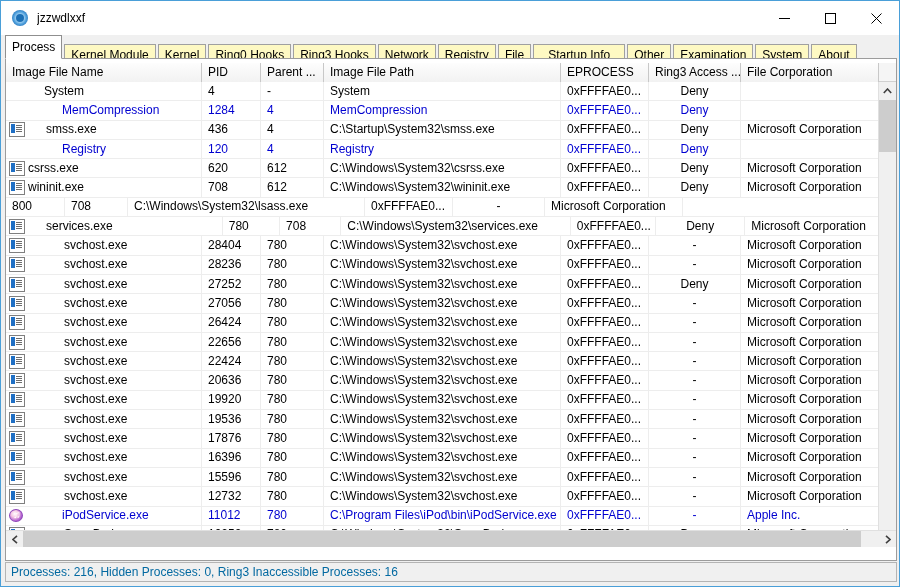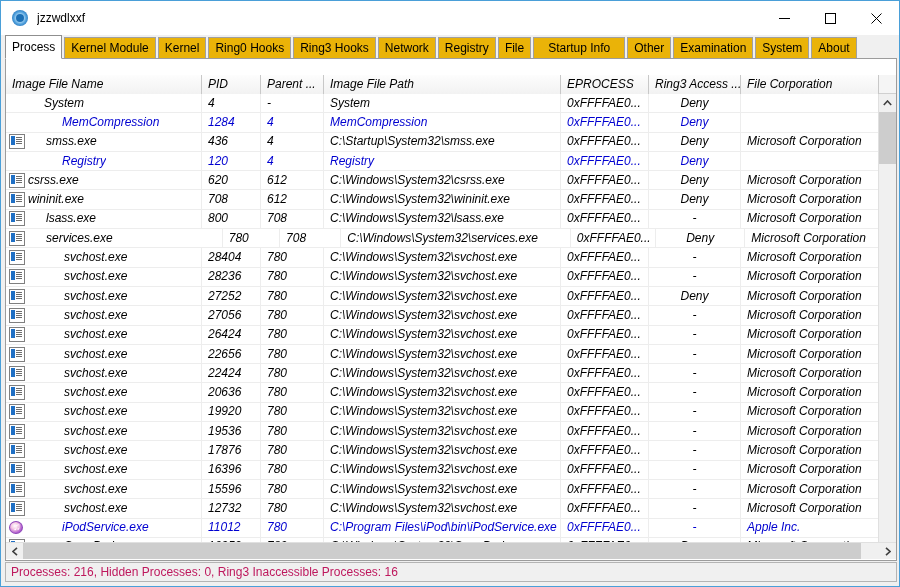--- a/index.html
+++ b/index.html
@@ -79,27 +79,27 @@
   .tabstrip {
     position: relative;
     height: 24px;
     background: #f0f0f0;
     display: flex;
     align-items: flex-end;
     padding-left: 4px;
     box-sizing: border-box;
   }
   .tab {
-    height: 22px;
+    height: 15px;
     line-height: 21px;
     padding: 0 6px;
     margin-right: 2px;
     font-size: 12px;
     color: #000;
-    background: #eab308;
+    background: #fef9c3;
     border: 1px solid #a0a0a0;
     border-bottom: none;
     box-sizing: border-box;
     white-space: nowrap;
     cursor: default;
   }
   .tab.active {
     height: 24px;
     line-height: 23px;
     background: #ffffff;
@@ -118,25 +118,24 @@
     top: 57px;
     width: 892px;
     height: 503px;
     box-sizing: border-box;
     background: #ffffff;
     border: 1px solid #9c9c9c;
     overflow: hidden;
   }
   .grid-wrap {
     position: absolute;
-    left: 0; top: 16px;
+    left: 0; top: 4px;
     width: 890px;
     height: 484px;
     overflow: hidden;
-    font-style: italic;
   }
 
   
   .grid-header {
     display: flex;
     height: 19px;
     background: #f5f5f5;
     border-bottom: 1px solid #d0d0d0;
     box-sizing: border-box;
     position: relative;
@@ -299,21 +298,21 @@
     left: 4px;
     bottom: 4px;
     width: 892px;
     height: 20px;
     box-sizing: border-box;
     background: #f0f0f0;
     border: 1px solid #b4b4b4;
     display: flex;
     align-items: center;
     font-size: 12px;
-    color: #be185d;
+    color: #0369a1;
     padding-left: 5px;
   }
 </style>
 </head>
 <body>
 
 <div class="app-window">
 
   <div class="titlebar">
     <div class="title-icon">
@@ -435,24 +434,20 @@
               <span class="name-text" style="padding-left: 0px;">wininit.exe</span>
             </div>
             <div class="cell" style="width: 59px;">708</div>
             <div class="cell" style="width: 63px;">612</div>
             <div class="cell" style="width: 237px;">C:\Windows\System32\wininit.exe</div>
             <div class="cell" style="width: 88px;">0xFFFFAE0...</div>
             <div class="cell center" style="width: 92px;">Deny</div>
             <div class="cell" style="width: 138px;">Microsoft Corporation</div>
           </div>
           <div class="row">
-            <div class="cell name" style="width: 196px;">
-              <span class="proc-icon generic"></span>
-              <span class="name-text" style="padding-left: 18px;">lsass.exe</span>
-            </div>
             <div class="cell" style="width: 59px;">800</div>
             <div class="cell" style="width: 63px;">708</div>
             <div class="cell" style="width: 237px;">C:\Windows\System32\lsass.exe</div>
             <div class="cell" style="width: 88px;">0xFFFFAE0...</div>
             <div class="cell center" style="width: 92px;">-</div>
             <div class="cell" style="width: 138px;">Microsoft Corporation</div>
           </div>
           <div class="row">
             <div class="cell name" style="width: 224px; align-items: center;">
               <span class="proc-icon generic"></span>

